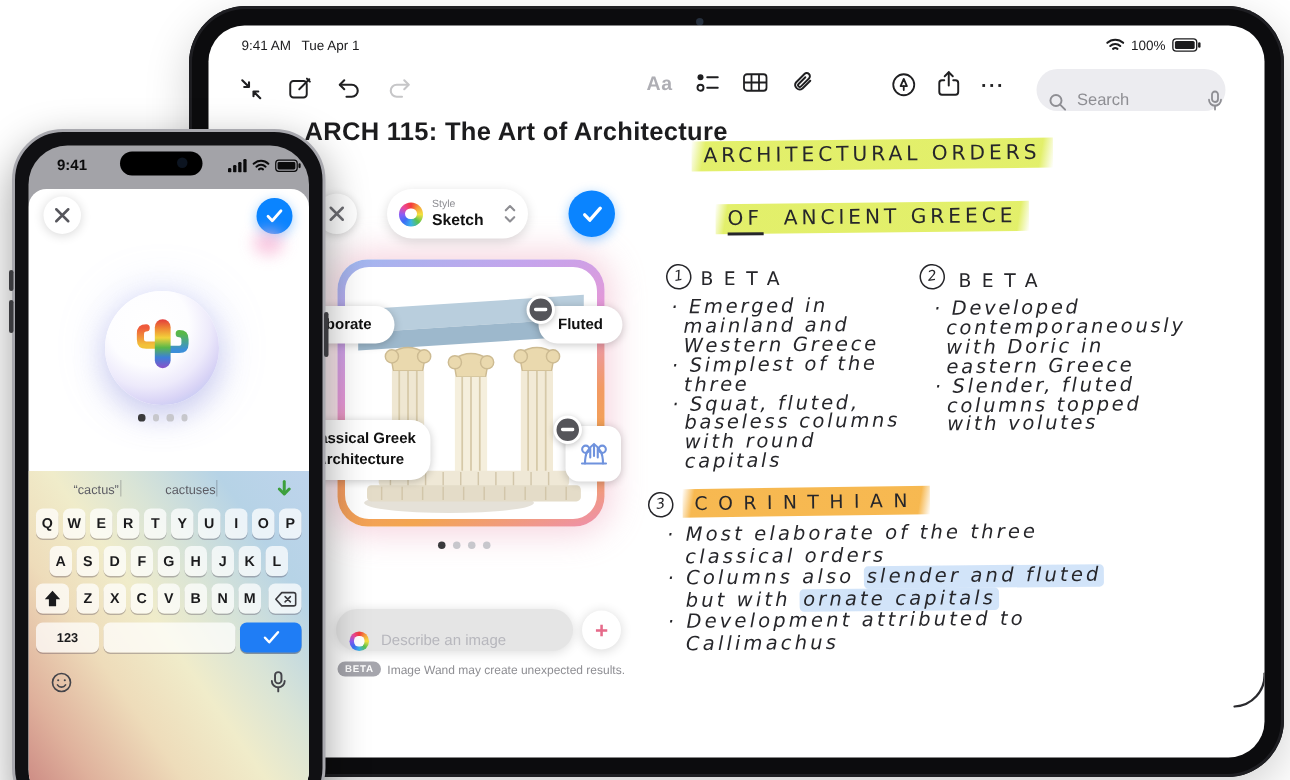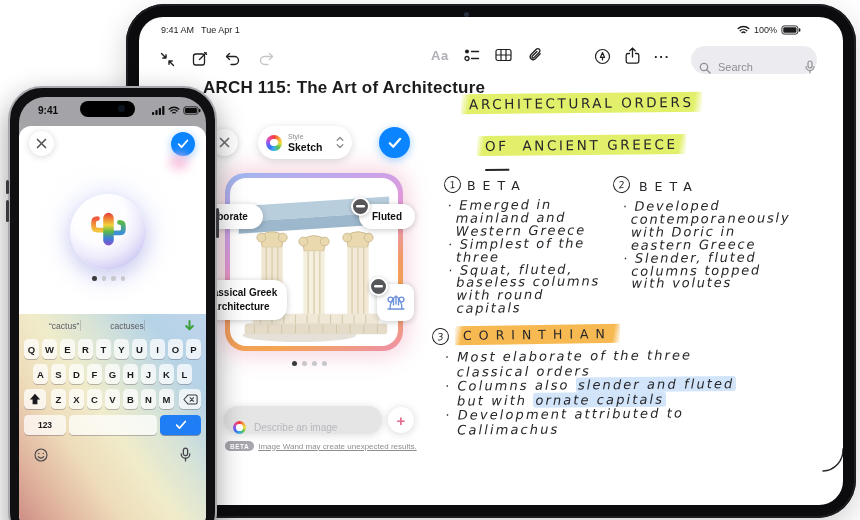--- a/index.html
+++ b/index.html
@@ -32,21 +32,21 @@
   
   .hw{font-family:"DejaVu Sans",sans-serif;font-style:italic;color:#26262a;}
   .hw-h{font-style:normal;font-family:"DejaVu Sans",sans-serif;color:#26262a;}
   .hl-y{background:linear-gradient(100deg,rgba(224,238,94,0) 0%,rgba(224,238,94,.92) 4%,rgba(224,238,94,.92) 96%,rgba(224,238,94,0) 100%);
         padding:2px 8px;display:inline-block;transform:rotate(-.6deg);}
   .hl-o{background:linear-gradient(100deg,rgba(246,177,62,0) 0%,rgba(246,177,62,.9) 5%,rgba(246,177,62,.9) 95%,rgba(246,177,62,0) 100%);
         padding:2px 8px;display:inline-block;transform:rotate(-.8deg);}
   .hl-b{background:rgba(173,205,244,.55);border-radius:3px;padding:0 2px;}
   .heading1{left:322px;top:76px;font-size:13.5px;letter-spacing:2.6px;}
   .heading2{left:338px;top:118px;font-size:13.5px;letter-spacing:2.6px;}
-  .of-underline{border-bottom:2px double #26262a;padding-bottom:15px;}
+  .of-underline{border-bottom:2px double #26262a;padding-bottom:1px;}
   .circ-num{width:15px;height:15px;border:1.4px solid #26262a;border-radius:50%;
             font:italic 9.5px "DejaVu Sans",sans-serif;color:#26262a;display:flex;align-items:center;
             justify-content:center;transform:rotate(-8deg);}
   .sec-name{font-size:12.5px;letter-spacing:7px;font-style:normal;}
   .hw-lines{font-size:13px;line-height:12.9px;letter-spacing:1.8px;transform:rotate(-.6deg);}
   .hw-lines .cont{padding-left:8px;}
   .cor-lines{font-size:13px;line-height:14.6px;letter-spacing:2.1px;transform:rotate(-.5deg);}
   .cor-lines .cont{padding-left:12px;}
 
   
@@ -81,21 +81,21 @@
   .describe-pill input{border:none;outline:none;background:transparent;font-size:10px;width:110px;
                        font-family:"Liberation Sans",sans-serif;color:#555;}
   .describe-pill input::placeholder{color:#b7b7bd;}
   .plus-btn{left:249px;top:390px;width:26px;height:26px;border-radius:50%;background:#fff;
             box-shadow:0 1px 8px rgba(0,0,0,.16);display:flex;align-items:center;justify-content:center;
             font-size:15px;font-weight:bold;
             background-image:none;color:#e66a8a;}
   .beta-row{left:86px;top:424px;display:flex;align-items:center;gap:4px;}
   .beta-badge{background:#a6a6ad;color:#fff;font-size:6.5px;font-weight:bold;border-radius:7px;
               padding:1.5px 5px;letter-spacing:.5px;}
-  .beta-txt{font-size:8px;color:#8e8e93;text-decoration:underline;}
+  .beta-txt{font-size:8px;color:#8e8e93;}
   .thumb{left:238px;top:267px;width:37px;height:37px;background:#fff;border-radius:9px;
          box-shadow:0 1px 6px rgba(0,0,0,.22);display:flex;align-items:center;justify-content:center;}
 
   
   .iphone{left:8px;top:86px;width:209px;height:460px;background:#101013;border-radius:34px;
           border:2px solid #a8a8ae;box-sizing:border-box;box-shadow:0 10px 28px rgba(0,0,0,.38);z-index:20;}
   .ip-btn{background:#3a3a3e;border-radius:2px;}
   .iphone-screen{left:9px;top:9px;width:187px;height:442px;background:#a3a3a8;border-radius:26px;overflow:hidden;}
   .ip-time{left:19px;top:8px;font-size:10px;font-weight:bold;color:#0b0b0c;}
   .island{left:61px;top:4px;width:55px;height:16px;background:#000;border-radius:9px;}

